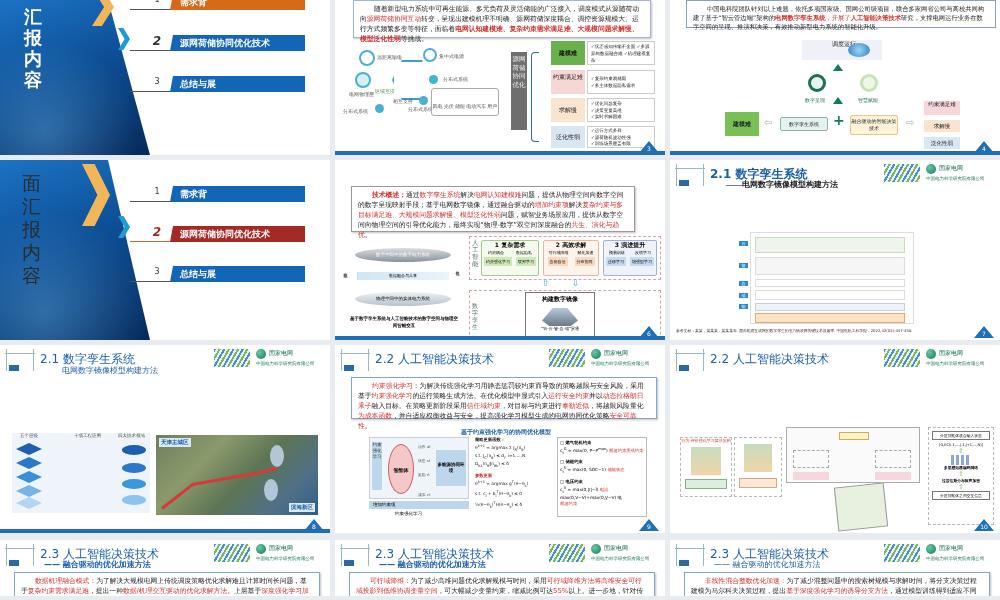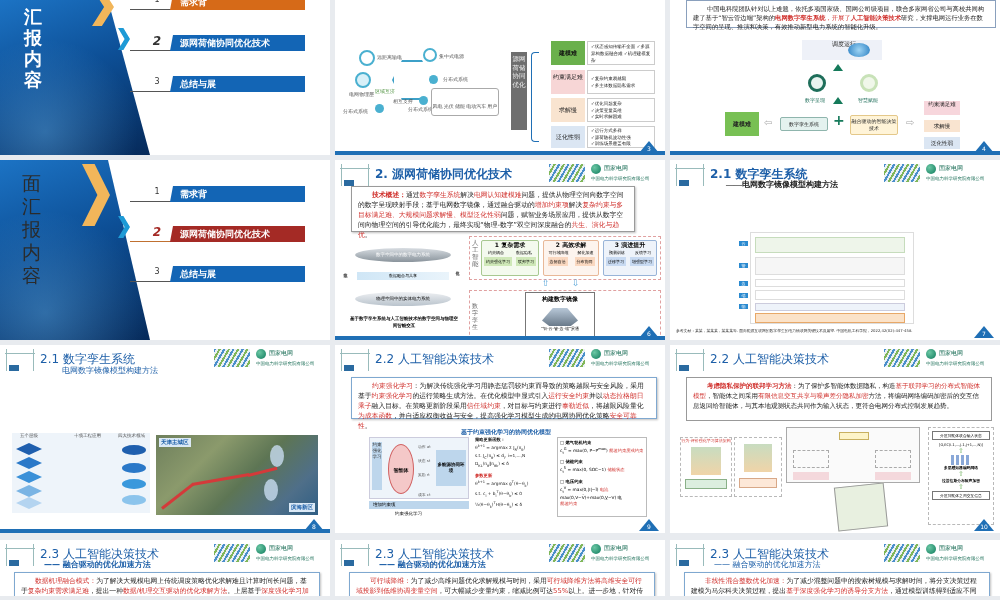--- a/index.html
+++ b/index.html
@@ -84,20 +84,23 @@
       <span class="bar">源网荷储协同优化技术</span>
     </div>
     <div class="agenda-row" style="top:76px;">
       <span class="num">3</span>
       <span class="line"></span>
       <span class="bar">总结与展</span>
     </div>
   </div>
 
   <div class="slide s-r1 s-c2">
+    <div class="textbox shadow" style="left:18px; top:0; width:298px; height:38px; border-color:#9fb6d4;">
+      <span>随着新型电力系统中可再生能源、多元负荷及灵活储能的广泛接入，调度模式从源随荷动向</span><span class="hl">源网荷储协同互动</span><span>转变，呈现出建模机理不明确、源网荷储深度耦合、调控资源规模大、运行方式频繁多变等特征，面临着</span><span class="hl bold">电网认知建模难、复杂约束需求满足难、大规模问题求解慢、模型泛化性弱</span><span>等挑战。</span>
+    </div>
 
     <div>
       <div style="position:absolute; left:57px; top:60px; width:40px; height:40px; border:2px solid #3ca0c8; clip-path:polygon(25% 0,75% 0,100% 50%,75% 100%,25% 100%,0 50%); background:transparent;"></div>
       <div class="pill" style="left:24px; top:50px; width:16px; height:16px; border:2px solid #4ab0d0; background:#fff;"></div>
       <span class="small" style="position:absolute; left:42px; top:54px;">远距离输电</span>
       <div class="pill" style="left:20px; top:72px; width:16px; height:16px; border:2px solid #4ab0d0; background:#d8f0f8;"></div>
       <span class="small" style="position:absolute; left:14px; top:91px;">电网物理层</span>
       <div class="pill" style="left:88px; top:48px; width:14px; height:14px; border:2px solid #4ab0d0; background:#fff;"></div>
       <span class="small" style="position:absolute; left:104px; top:53px;">集中式电源</span>
       <div class="pill" style="left:94px; top:75px; width:9px; height:9px; background:#4ab0d0;"></div>
@@ -188,30 +191,20 @@
       <span class="bar red">源网荷储协同优化技术</span>
     </div>
     <div class="agenda-row" style="top:106px;">
       <span class="num">3</span>
       <span class="line"></span>
       <span class="bar">总结与展</span>
     </div>
   </div>
 
   <div class="slide s-r2 s-c2">
-    <div class="hdr">
-      <div class="pylon"></div>
-      <div class="title">2. 源网荷储协同优化技术</div>
-      <div class="stripes"></div>
-      <div class="logo">
-        <div class="ball"></div>
-        <div class="brand">国家电网</div>
-        <div class="org">中国电力科学研究院有限公司</div>
-      </div>
-    </div>
     <div class="textbox shadow" style="left:16px; top:26px; width:284px; height:46px; border-color:#9a9a9a;">
       <span class="hl bold">技术概述：</span><span>通过</span><span class="hl">数字孪生系统</span><span>解决</span><span class="hl">电网认知建模难</span><span>问题，提供从物理空间向数字空间的数字呈现映射手段；基于电网数字镜像，通过融合驱动的</span><span class="hl">增加约束项</span><span>解决</span><span class="hl">复杂约束与多目标满足难、大规模问题求解慢、模型泛化性弱</span><span>问题，赋智业务场景应用，提供从数字空间向物理空间的引导优化能力，最终实现“物理-数字”双空间深度融合的</span><span class="hl">共生、演化与趋优</span><span>。</span>
     </div>
 
     <div class="pill" style="left:20px; top:88px; width:96px; height:14px; background:linear-gradient(#d8dde2,#8a949c); color:#fff; font-size:4.5px; text-align:center; line-height:14px;">数字空间中的数字电力系统</div>
     <div style="position:absolute; left:22px; top:112px; width:92px; height:8px; background:linear-gradient(90deg,#cfe6f6,#eaf4fb); font-size:4px; text-align:center; line-height:8px;">数据融合与共享</div>
     <div class="pill" style="left:20px; top:132px; width:96px; height:14px; background:linear-gradient(#eef0f3,#b9c3cc); font-size:4.5px; text-align:center; line-height:14px;">物理空间中的实体电力系统</div>
     <span class="small" style="position:absolute; left:8px; top:110px; font-size:4px; writing-mode:vertical-rl;">数字呈现</span>
     <span class="small" style="position:absolute; left:120px; top:108px; font-size:4px; writing-mode:vertical-rl;">引导优化</span>
     <div style="position:absolute; left:14px; top:155px; width:110px; font-size:4.5px; text-align:center; line-height:7px; font-weight:bold;">基于数字孪生系统与人工智能技术的数字空间与物理空间智能交互</div>
@@ -385,23 +378,20 @@
     <div class="hdr">
       <div class="pylon"></div>
       <div class="title light">2.2 人工智能决策技术</div>
       <div class="stripes"></div>
       <div class="logo">
         <div class="ball"></div>
         <div class="brand">国家电网</div>
         <div class="org">中国电力科学研究院有限公司</div>
       </div>
     </div>
-    <div class="textbox" style="left:16px; top:32px; width:306px; height:44px; border-color:#999; font-family:'DejaVu Serif', serif; font-size:6.5px;">
-      <span class="hl bold">考虑隐私保护的联邦学习方法</span><span>：为了保护多智能体数据隐私，构造</span><span class="hl">基于联邦学习的分布式智能体模型</span><span>，智能体之间采用</span><span class="hl">有限信息交互共享与噪声差分隐私加密</span><span>方法，将编码网络编码加密后的交互信息返回给智能体，与其本地观测状态共同作为输入状态，更符合电网分布式控制发展趋势。</span>
-    </div>
     <div class="dashed" style="left:10px; top:92px; width:52px; height:60px;">
       <div style="font-size:4px; color:#d0312d; text-align:center; white-space:nowrap;">行为-评价强化学习算法架构</div>
       <div style="margin:4px auto; width:30px; height:28px; background:linear-gradient(#c8dcc0,#f0d4a8);"></div>
       <div style="margin:0 4px; height:10px; background:#dceedf; border:1px solid #8ab088;"></div>
     </div>
     <div class="dashed" style="left:64px; top:92px; width:48px; height:60px;">
       <div style="margin:6px auto; width:28px; height:28px; background:linear-gradient(#c8dcc0,#f0d4a8);"></div>
       <div style="margin:0 4px; height:10px; background:#fde8d8; border:1px solid #d8a888;"></div>
     </div>
     <div style="position:absolute; left:116px; top:82px; width:134px; height:56px; border:1px solid #aaa; background:#fafafa;">

